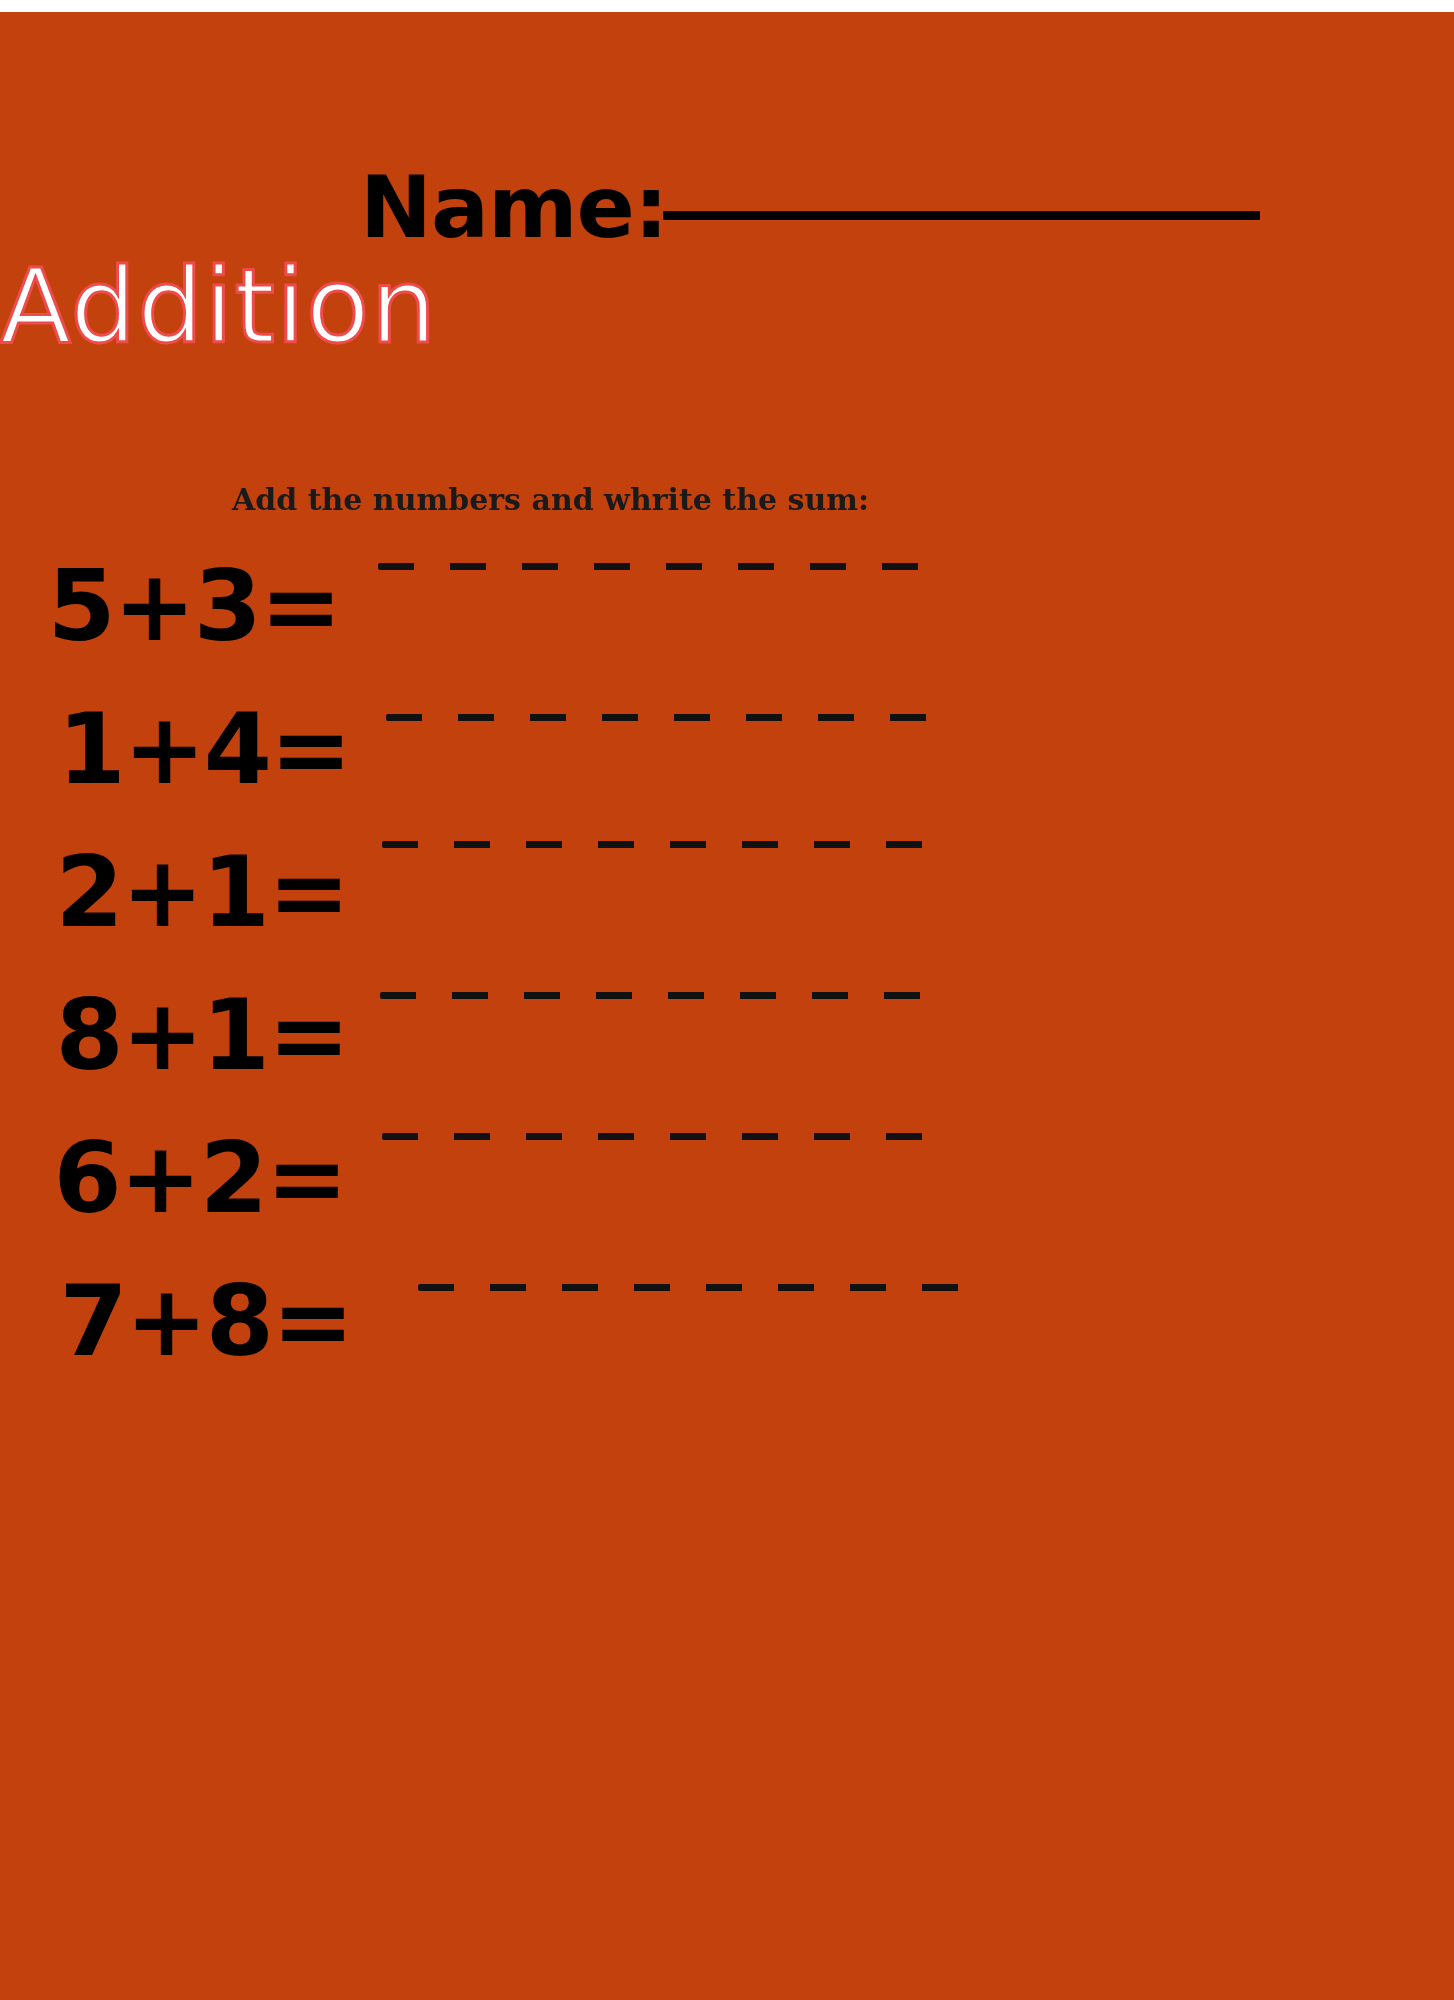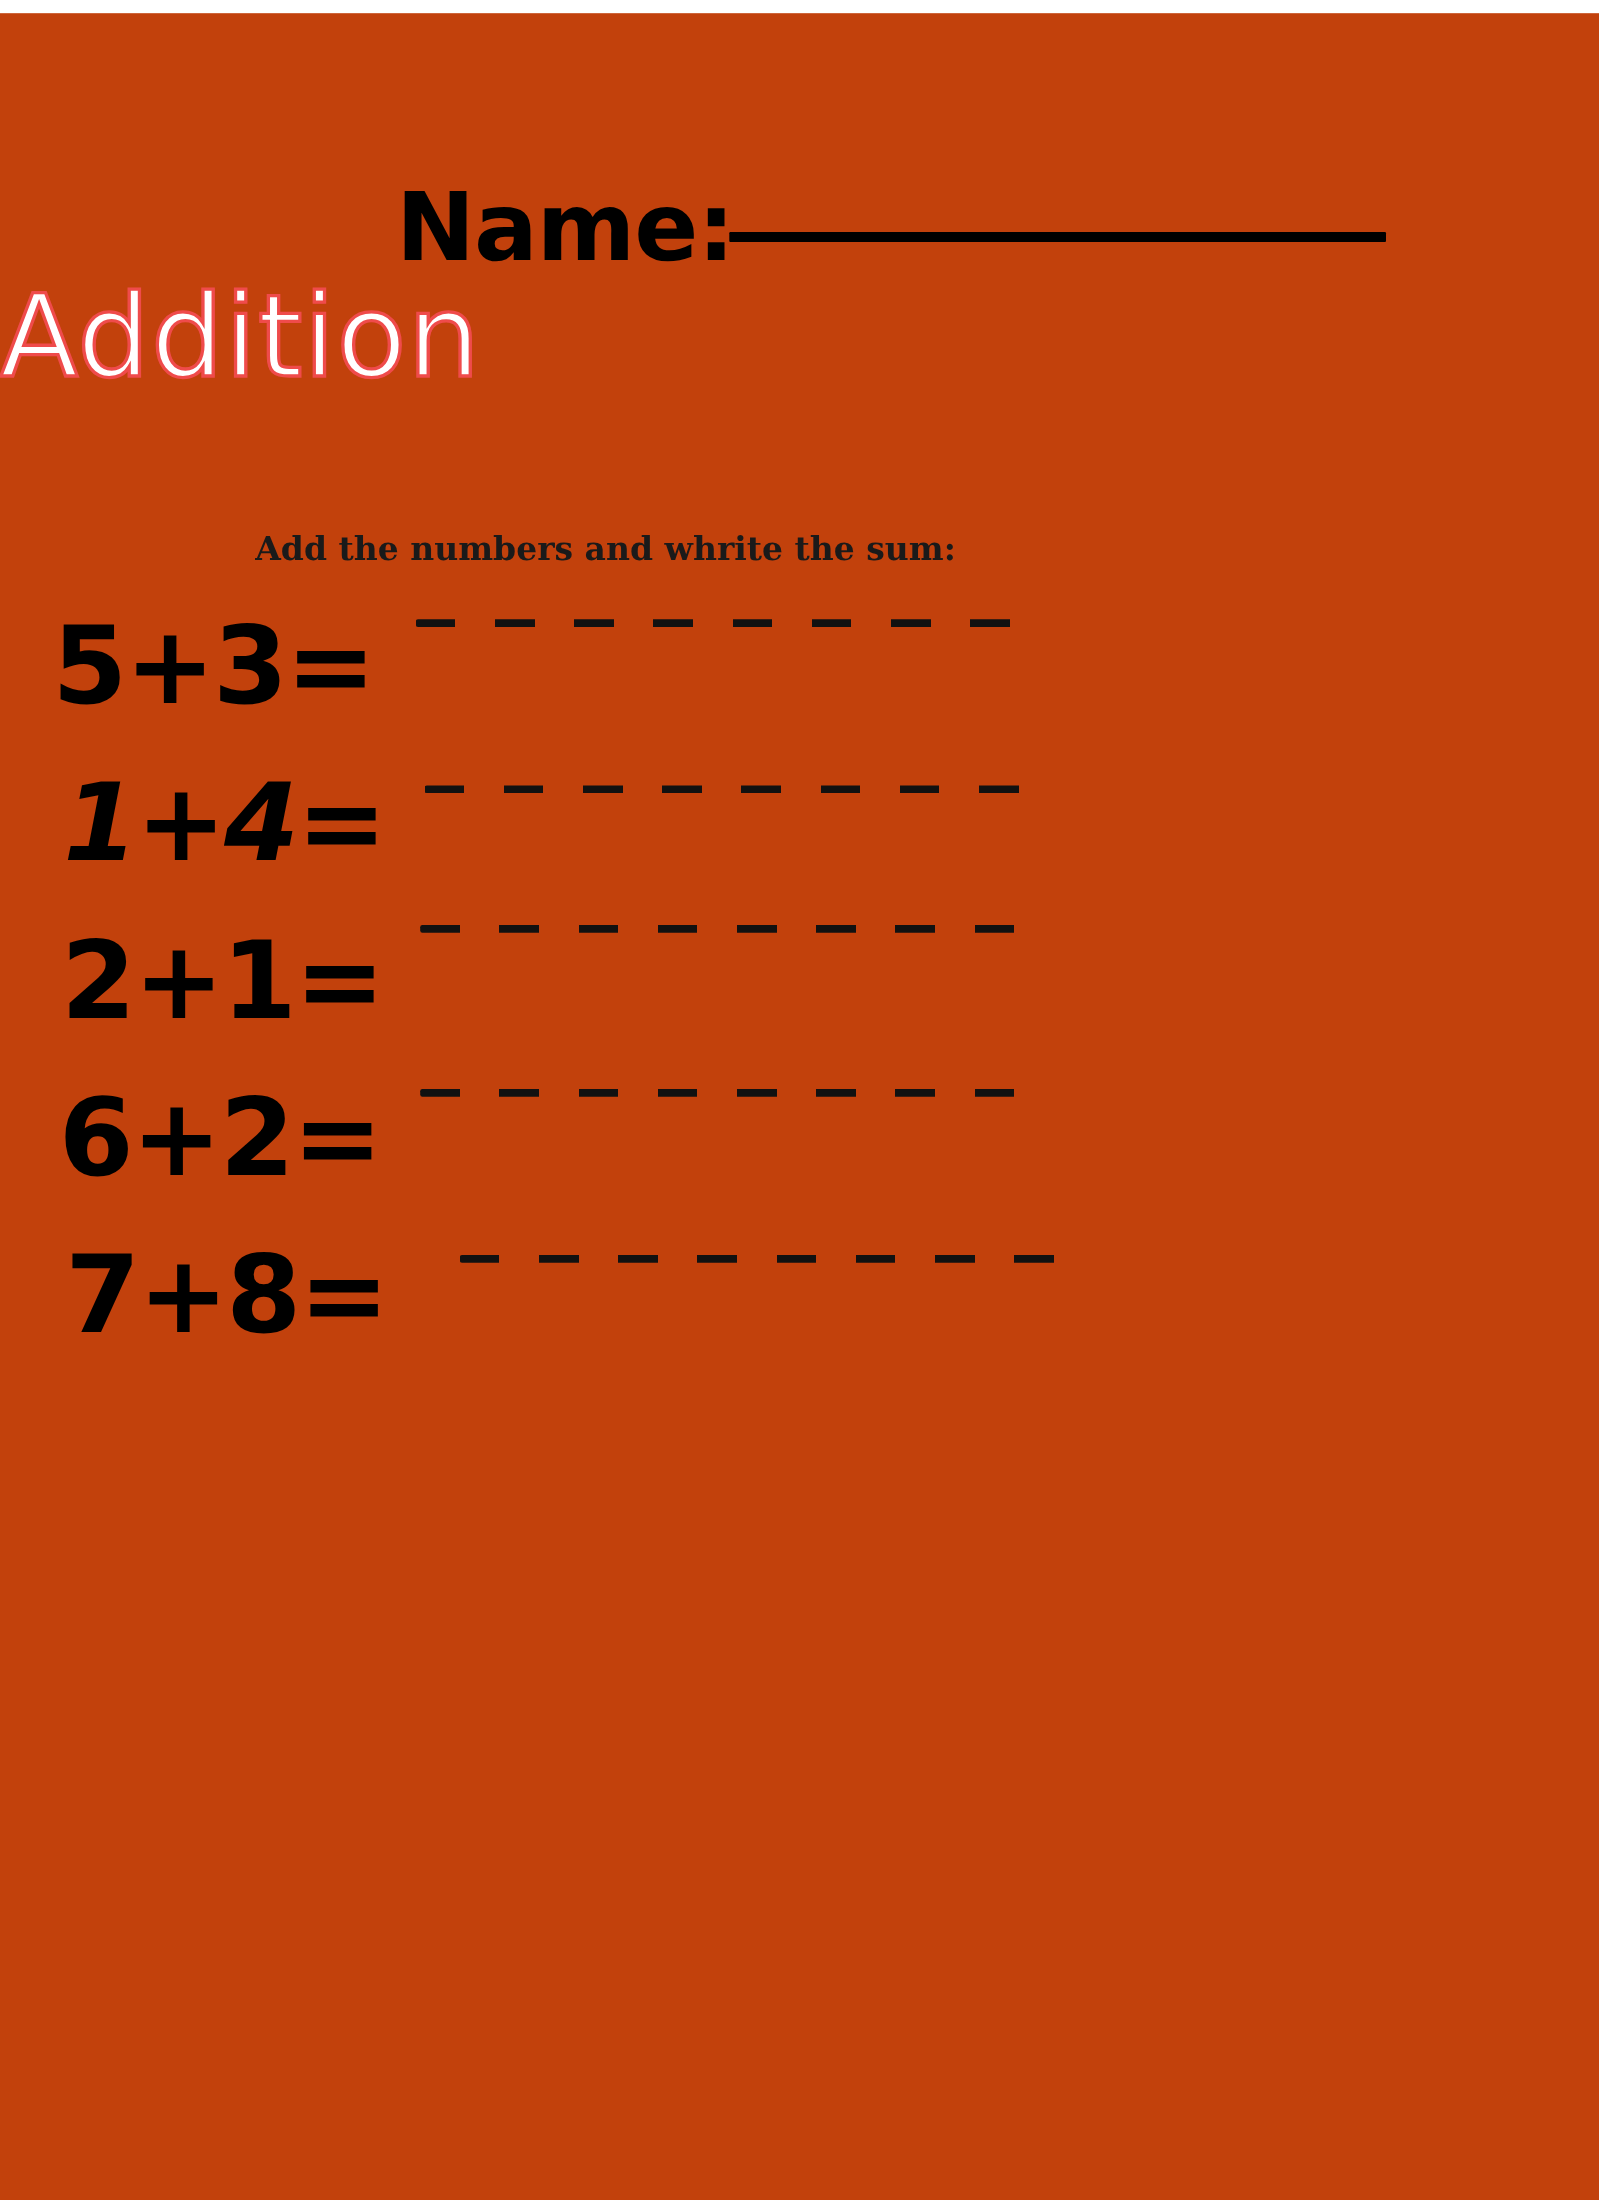--- a/index.html
+++ b/index.html
@@ -119,21 +119,21 @@
       rgba(255,255,255,0) 36px, rgba(255,255,255,0) 72px
     );
     border-radius: 2px;
   }
 
   
   .problem.r1 .expr { margin-left: -10px; }
   .problem.r1 .answer-line { margin-left: 28px; margin-top: 6px; }
   .problem.r2 .expr { margin-left: -8px; }
   .problem.r2 .answer-line { margin-left: 28px; margin-top: -4px; }
-  .problem.r3 .expr { margin-left: 0px; font-style: italic; }
+  .problem.r3 .expr { margin-left: 0px; }
   .problem.r3 .answer-line { margin-left: 26px; margin-top: 14px; }
   .problem.r4 .expr { margin-left: -2px; }
   .problem.r4 .answer-line { margin-left: 24px; margin-top: -2px; }
   .problem.r5 .expr { margin-left: -2px; }
   .problem.r5 .answer-line { margin-left: 22px; margin-top: 6px; }
   .problem.r6 .expr { margin-left: -4px; }
   .problem.r6 .answer-line { margin-left: 26px; margin-top: 4px; }
   .problem.r7 .expr { margin-left: 2px; }
   .problem.r7 .answer-line { margin-left: 56px; margin-top: 12px; }
 </style>
@@ -162,20 +162,24 @@
     <div class="problem r3">
       <div class="expr">1+4=</div>
       <div class="answer-line"></div>
     </div>
 
     <div class="problem r4">
       <div class="expr">2+1=</div>
       <div class="answer-line"></div>
     </div>
 
+    <div class="problem r5">
+      <div class="expr">8+1=</div>
+      <div class="answer-line"></div>
+    </div>
 
     <div class="problem r6">
       <div class="expr">6+2=</div>
       <div class="answer-line"></div>
     </div>
 
     <div class="problem r7">
       <div class="expr">7+8=</div>
       <div class="answer-line"></div>
     </div>

